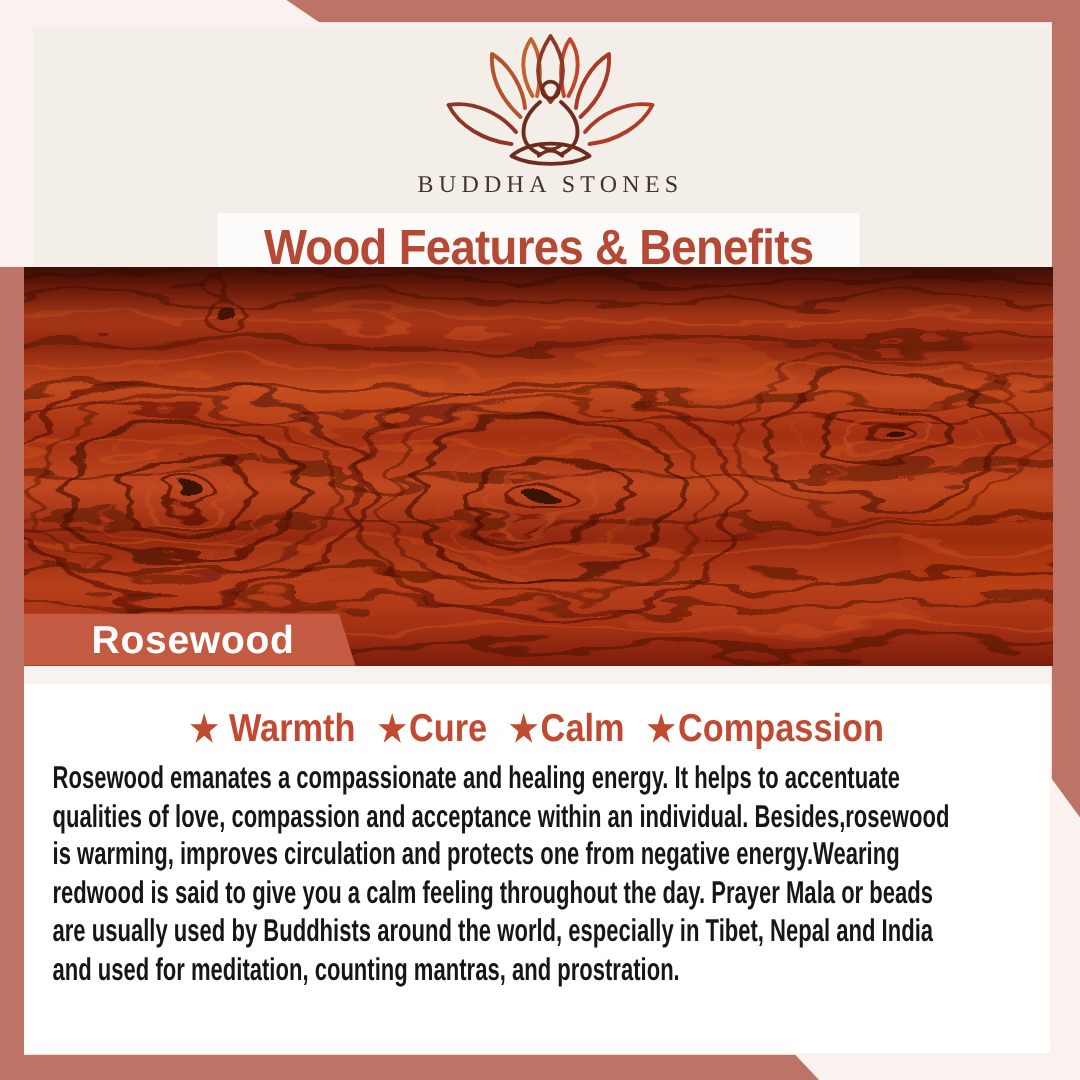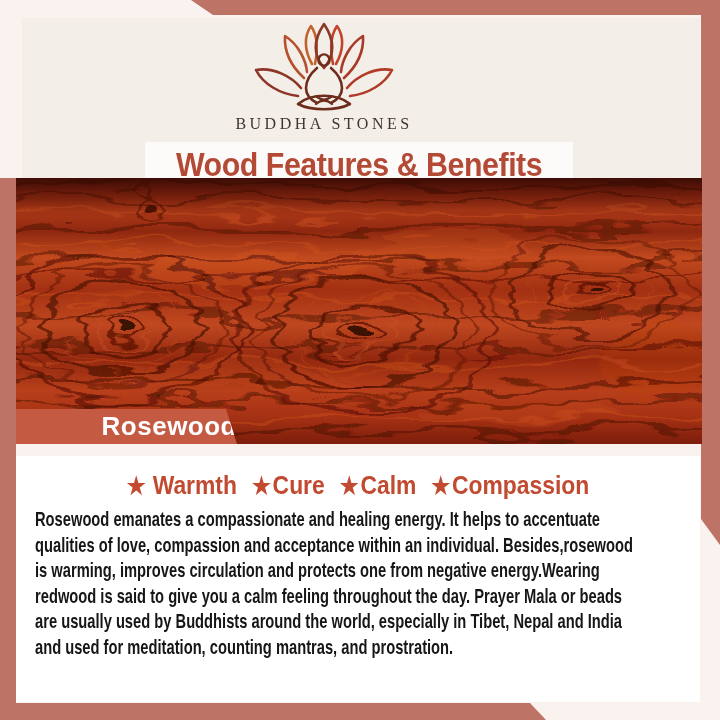--- a/index.html
+++ b/index.html
@@ -13,21 +13,21 @@
   .ribbon-top{left:0;top:0;width:720px;height:15px;
     clip-path:polygon(191px 0,720px 0,720px 15px,213px 15px);}
   .ribbon-right{left:701px;top:0;width:19px;height:545px;
     clip-path:polygon(0 0,19px 0,19px 545px,0 519px);}
   .ribbon-bottom{left:0;top:703px;width:548px;height:17px;
     clip-path:polygon(0 0,530px 0,546px 17px,0 17px);}
   .ribbon-left{left:0;top:178px;width:16px;height:542px;}
   
   .top-panel{position:absolute;left:22px;top:18px;width:678px;height:160px;background:#f4eee9;}
   
-  .brand{position:absolute;left:0;top:20px;width:648px;text-align:center;}
+  .brand{position:absolute;left:0;top:20px;width:648px;text-align:center;padding-left:43px;}
   .brand svg{display:block;margin:0 auto;}
   .brand-name{
     margin-top:3px;font-family:"Liberation Serif", serif;font-size:16px;
     letter-spacing:3.5px;color:#3f352f;font-weight:400;
   }
   
   .title-banner{
     position:absolute;left:145px;top:142px;width:428px;height:46px;
     background:#fdfbfa;display:flex;align-items:center;justify-content:center;
   }
@@ -36,21 +36,21 @@
     letter-spacing:-0.5px;transform:scaleX(0.92);transform-origin:center;white-space:nowrap;
   }
   
   .wood{position:absolute;left:16px;top:178px;width:686px;height:266px;margin:0;}
   .wood svg.grain{position:absolute;left:0;top:0;width:686px;height:266px;}
   .wood-label{
     position:absolute;left:0;bottom:0;width:221px;height:35px;
     background:var(--label-bg,#c45a41);
     clip-path:polygon(0 0,210px 0,221px 35px,0 35px);
     color:#ffffff;font-size:26px;font-weight:700;line-height:35px;
-    padding-left:45px;box-sizing:border-box;letter-spacing:0.5px;text-align:right;
+    padding-left:45px;box-sizing:border-box;letter-spacing:0.5px;
   }
   
   .content{position:absolute;left:16px;top:456px;width:684px;height:246px;background:#ffffff;}
   .features{
     position:absolute;left:0;top:14px;width:100%;
     display:flex;justify-content:center;gap:17px;
     color:var(--features-text,#c14a30);font-size:26px;font-weight:700;
     transform:scaleX(0.88);transform-origin:center;white-space:nowrap;
   }
   .feature{display:inline-flex;align-items:baseline;}

